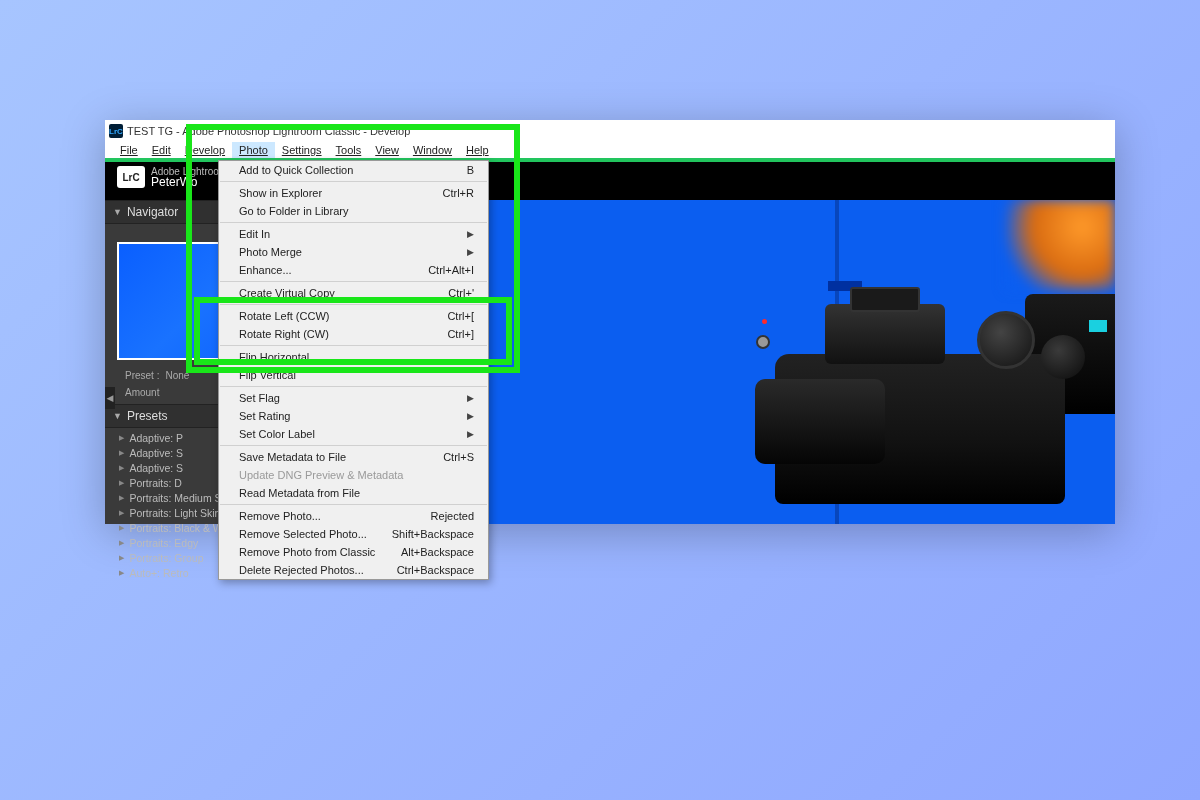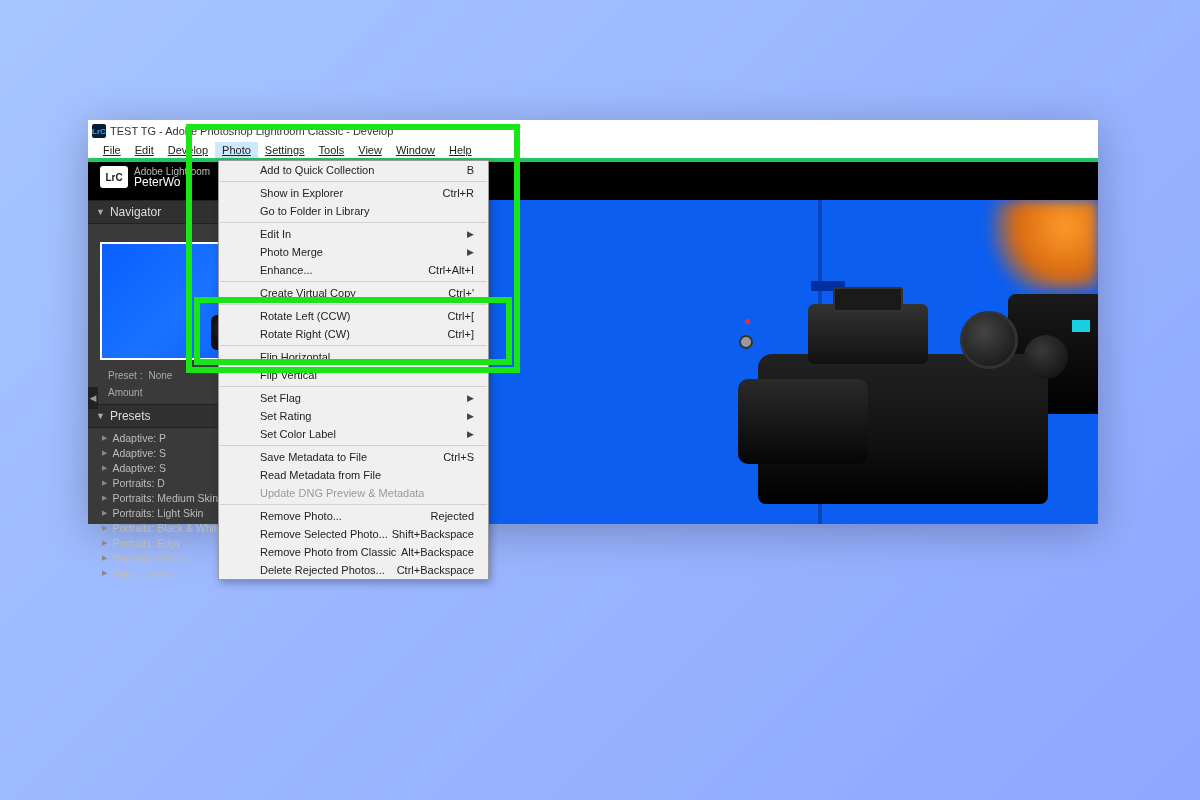--- a/index.html
+++ b/index.html
@@ -1,17 +1,17 @@
 <!DOCTYPE html>
 <html><head>
 <meta charset="utf-8">
 <style>
 * { margin: 0; padding: 0; box-sizing: border-box; font-family: "Segoe UI", Tahoma, sans-serif; }
 body { width: 1200px; height: 800px; background: linear-gradient(135deg, #a7c5ff 0%, #8fa7ff 100%); overflow: hidden; }
-.app-window { position: absolute; left: 88px; top: 120px; width: 1010px; height: 404px; background: #2b2b2b; box-shadow: 0 8px 40px rgba(0,0,0,0.25); }
+.app-window { position: absolute; left: 105px; top: 120px; width: 1010px; height: 404px; background: #2b2b2b; box-shadow: 0 8px 40px rgba(0,0,0,0.25); }
 .titlebar { height: 22px; background: #fff; display: flex; align-items: center; padding-left: 4px; }
 .titlebar-icon { width: 14px; height: 14px; background: #001e36; color: #31a8ff; font-size: 8px; font-weight: bold; display: flex; align-items: center; justify-content: center; border-radius: 2px; margin-right: 4px; }
 .titlebar-text { font-size: 11px; color: #333; }
 .menubar { height: 20px; background: #fff; border-bottom: 4px solid #22c55e; display: flex; align-items: center; padding-left: 8px; }
 .menubar-item { font-size: 11px; color: #222; padding: 2px 7px; cursor: default; }
 .menubar-item u { text-decoration: underline; }
 .menubar-item.highlighted { background: #cce8ff; }
 .app-body { display: flex; height: calc(100% - 42px); }
 .header-strip { position: absolute; top: 42px; left: 0; right: 0; height: 38px; background: #000; z-index: 1; }
 .identity { position: absolute; top: 46px; left: 12px; display: flex; align-items: center; z-index: 2; }
@@ -39,21 +39,21 @@
 .cam-evf { position: absolute; right: 180px; bottom: 200px; width: 120px; height: 60px; background: linear-gradient(180deg, #333, #111); border-radius: 6px; }
 .cam-hotshoe { position: absolute; right: 205px; bottom: 252px; width: 70px; height: 25px; background: #1a1a1a; border: 2px solid #333; border-radius: 3px; }
 .cam-dial { position: absolute; right: 90px; bottom: 195px; width: 58px; height: 58px; border-radius: 50%; background: radial-gradient(circle at 40% 35%, #444, #111); border: 3px solid #333; }
 .cam-dial2 { position: absolute; right: 40px; bottom: 185px; width: 44px; height: 44px; border-radius: 50%; background: radial-gradient(circle at 40% 35%, #3a3a3a, #0a0a0a); }
 .cam-viewcup { position: absolute; right: 240px; bottom: 100px; width: 130px; height: 85px; background: linear-gradient(180deg, #2a2a2a, #050505); border-radius: 10px; }
 .cam-lens { position: absolute; right: 0; bottom: 150px; width: 100px; height: 120px; background: linear-gradient(180deg, #1a1a1a, #000); border-radius: 8px 0 0 8px; }
 .strap-lug { position: absolute; right: 355px; bottom: 215px; width: 14px; height: 14px; border-radius: 50%; background: #999; border: 2px solid #333; }
 .rec-dot { position: absolute; right: 358px; bottom: 240px; width: 5px; height: 5px; border-radius: 50%; background: #ff2a2a; }
 .cam-cyan { position: absolute; right: 18px; bottom: 232px; width: 18px; height: 12px; background: #1ad0e0; }
 .dropdown { position: absolute; left: 218px; top: 160px; width: 271px; background: #f0f0f0; border: 1px solid #999; box-shadow: 2px 3px 8px rgba(0,0,0,0.3); z-index: 10; font-size: 11px; }
-.menu-row { display: flex; justify-content: space-between; align-items: center; padding: 3px 14px 3px 20px; color: #222; cursor: default; margin-left: 21px; }
+.menu-row { display: flex; justify-content: space-between; align-items: center; padding: 3px 14px 3px 20px; color: #222; cursor: default; }
 .menu-row.disabled { color: #9a9a9a; }
 .menu-sep { height: 1px; background: #d0d0d0; margin: 2px 1px; }
 .menu-row .sub-arrow { font-size: 9px; color: #444; }
 .highlight-big { position: absolute; left: 186px; top: 124px; width: 334px; height: 249px; border: 6px solid #19e619; z-index: 20; pointer-events: none; }
 .highlight-small { position: absolute; left: 194px; top: 297px; width: 318px; height: 68px; border: 6px solid #19e619; z-index: 20; pointer-events: none; }
 </style>
 </head>
 <body>
 
 <div class="app-window">
@@ -230,28 +230,28 @@
     </div>
     <div class="menu-row">
       <span>Set Color Label</span>
       <span class="sub-arrow">▶</span>
     </div>
     <div class="menu-sep"></div>
     <div class="menu-row">
       <span>Save Metadata to File</span>
       <span>Ctrl+S</span>
     </div>
-    <div class="menu-row">
-      <span>Read Metadata from File</span>
-      <span></span>
-    </div>
     <div class="menu-row disabled">
       <span>Update DNG Preview &amp; Metadata</span>
       <span></span>
     </div>
+    <div class="menu-row">
+      <span>Read Metadata from File</span>
+      <span></span>
+    </div>
     <div class="menu-sep"></div>
     <div class="menu-row">
       <span>Remove Photo...</span>
       <span>Rejected</span>
     </div>
     <div class="menu-row">
       <span>Remove Selected Photo...</span>
       <span>Shift+Backspace</span>
     </div>
     <div class="menu-row">

